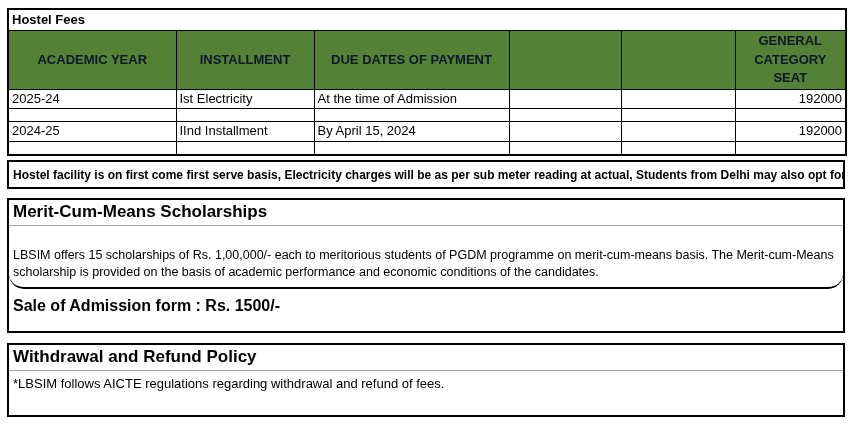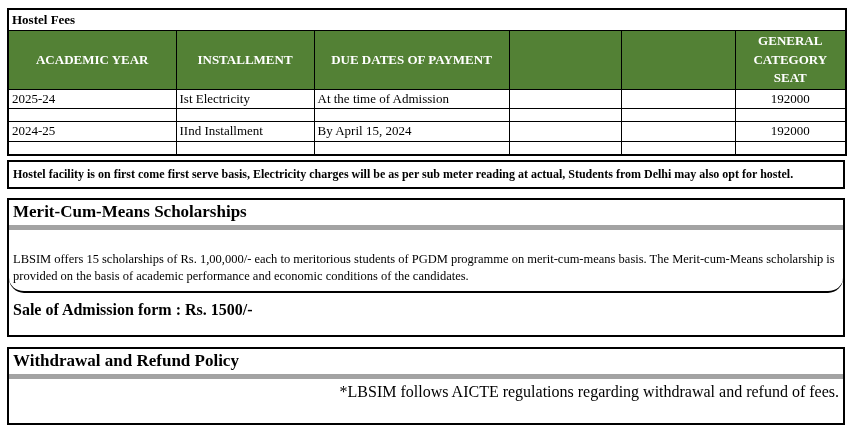--- a/index.html
+++ b/index.html
@@ -11,21 +11,20 @@
     font-family: "Liberation Sans", sans-serif;
     color: #000000;
     -webkit-font-smoothing: antialiased;
   }
   .page {
     box-sizing: border-box;
     width: 852px;
     height: 433px;
     padding: 8px 7px 0 7px;
     overflow: hidden;
-    font-family: Liberation Serif, serif;
   }
 
   
   table.fees-table {
     border-collapse: collapse;
     table-layout: fixed;
     width: 838px;
     border: 2px solid #000;
   }
   table.fees-table td, table.fees-table th {
@@ -38,34 +37,34 @@
   }
   .title-row td {
     height: 20px;
     font-size: 15px;
     font-weight: bold;
     padding-left: 3px;
     border-bottom: 2px solid #000;
   }
   table.fees-table th {
     background: #538135;
-    color: #ffffff;
+    color: #0f172a;
     font-weight: bold;
     height: 58px;
     text-align: center;
     vertical-align: middle;
     white-space: normal;
     line-height: 1.45;
     font-size: 13px;
   }
   tr.data-row td    { height: 18px; vertical-align: middle; }
   tr.spacer-row td  { height: 12px; }
   tr.data-row2 td   { height: 19px; vertical-align: middle; margin-top: 18px; }
   tr.total-row td   { height: 22px; vertical-align: middle; font-weight: bold; font-size: 14px; }
-  .num { text-align: center; }
+  .num { text-align: right; }
 
   
   .note-box {
     box-sizing: border-box;
     width: 838px;
     margin-top: 4px;
     border: 2px solid #000;
     height: 29px;
     display: flex;
     align-items: center;
@@ -78,21 +77,21 @@
 
   
   .section-box {
     box-sizing: border-box;
     width: 838px;
     border: 2px solid #000;
   }
   .merit-box { margin-top: 9px; }
   .section-title {
     box-sizing: border-box;
-    border-bottom: 5px solid #a3a3a3;
+    border-bottom: 1px solid #a3a3a3;
     font-size: 17px;
     font-weight: bold;
     padding: 2px 4px 3px 4px;
     line-height: 20px;
   }
   .merit-body {
     box-sizing: border-box;
     border-bottom: 2px solid #000;
     font-size: 12.5px;
     line-height: 17px;
@@ -103,25 +102,24 @@
   .sale-line {
     box-sizing: border-box;
     font-size: 16px;
     font-weight: bold;
     padding: 8px 4px 0 4px;
     height: 42px;
   }
   .withdrawal-box { margin-top: 10px; }
   .policy-body {
     box-sizing: border-box;
-    font-size: 16px;
+    font-size: 13px;
     line-height: 17px;
     padding: 4px 4px 23px 4px;
     min-height: 40px;
-    text-align: right;
   }
   .policy-line { display: block; }
 </style>
 </head>
 <body>
 
 <div class="page">
 
   <table class="fees-table">
     <colgroup>

